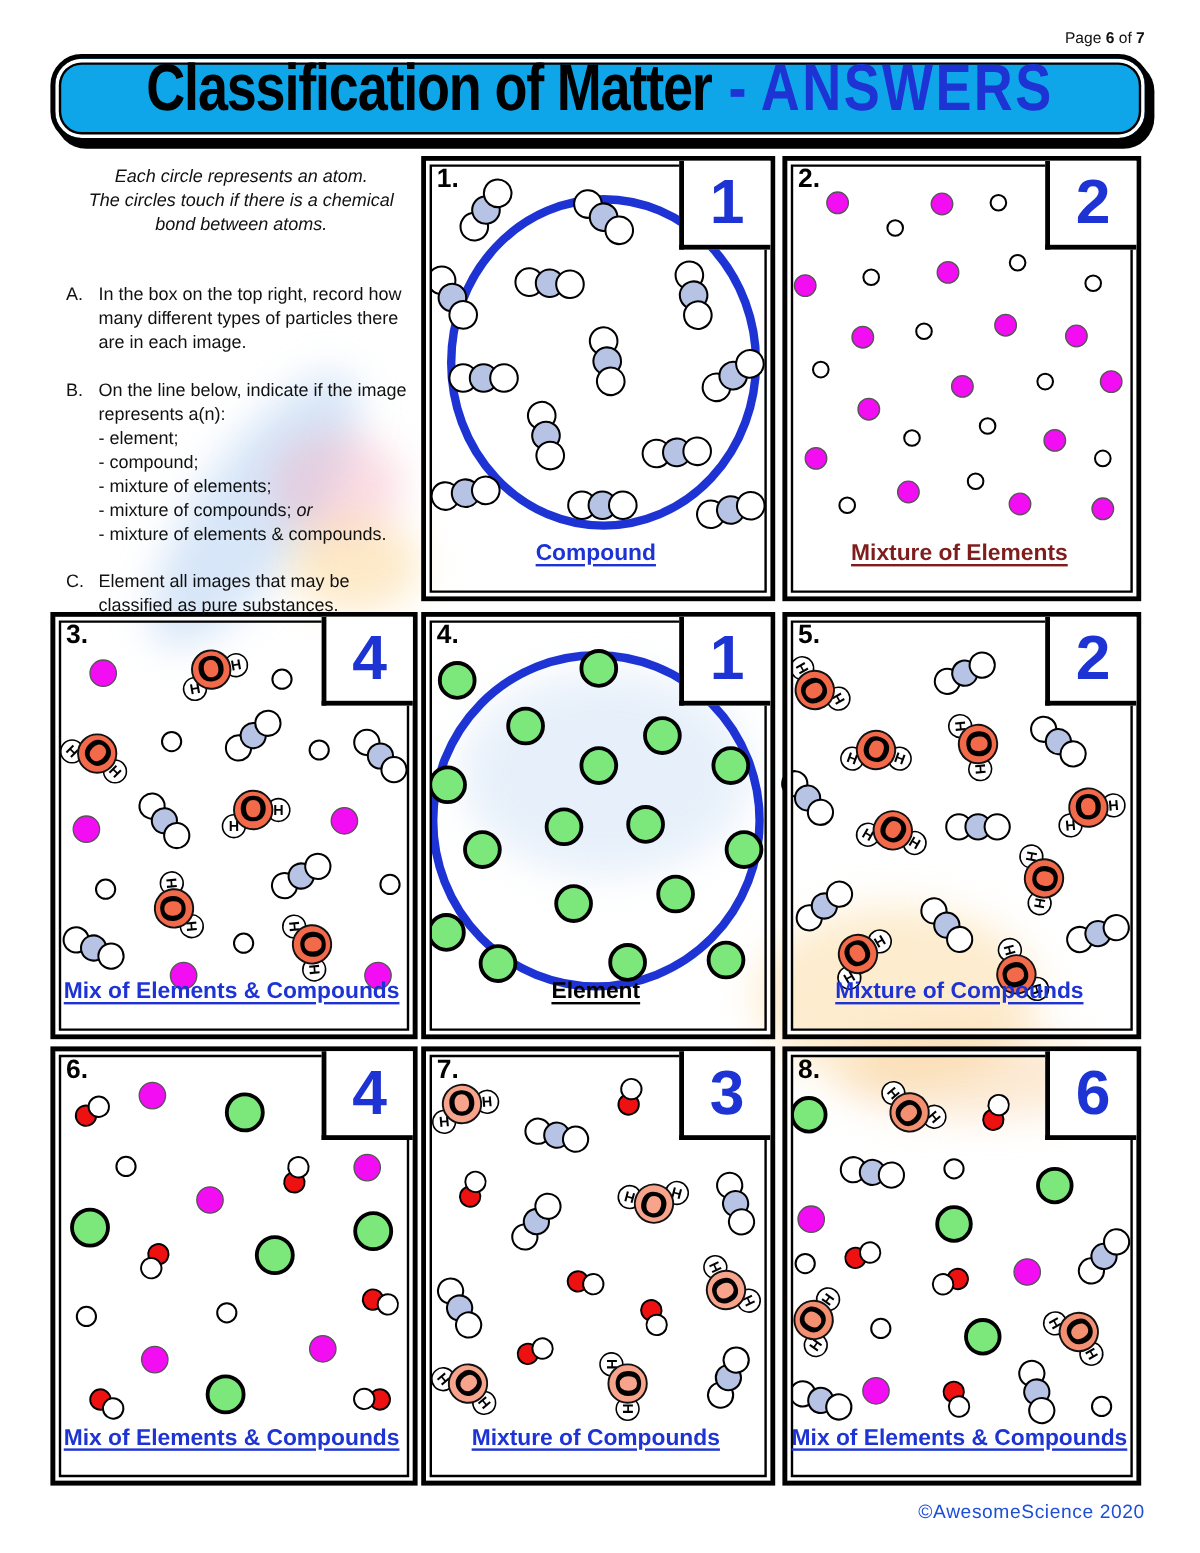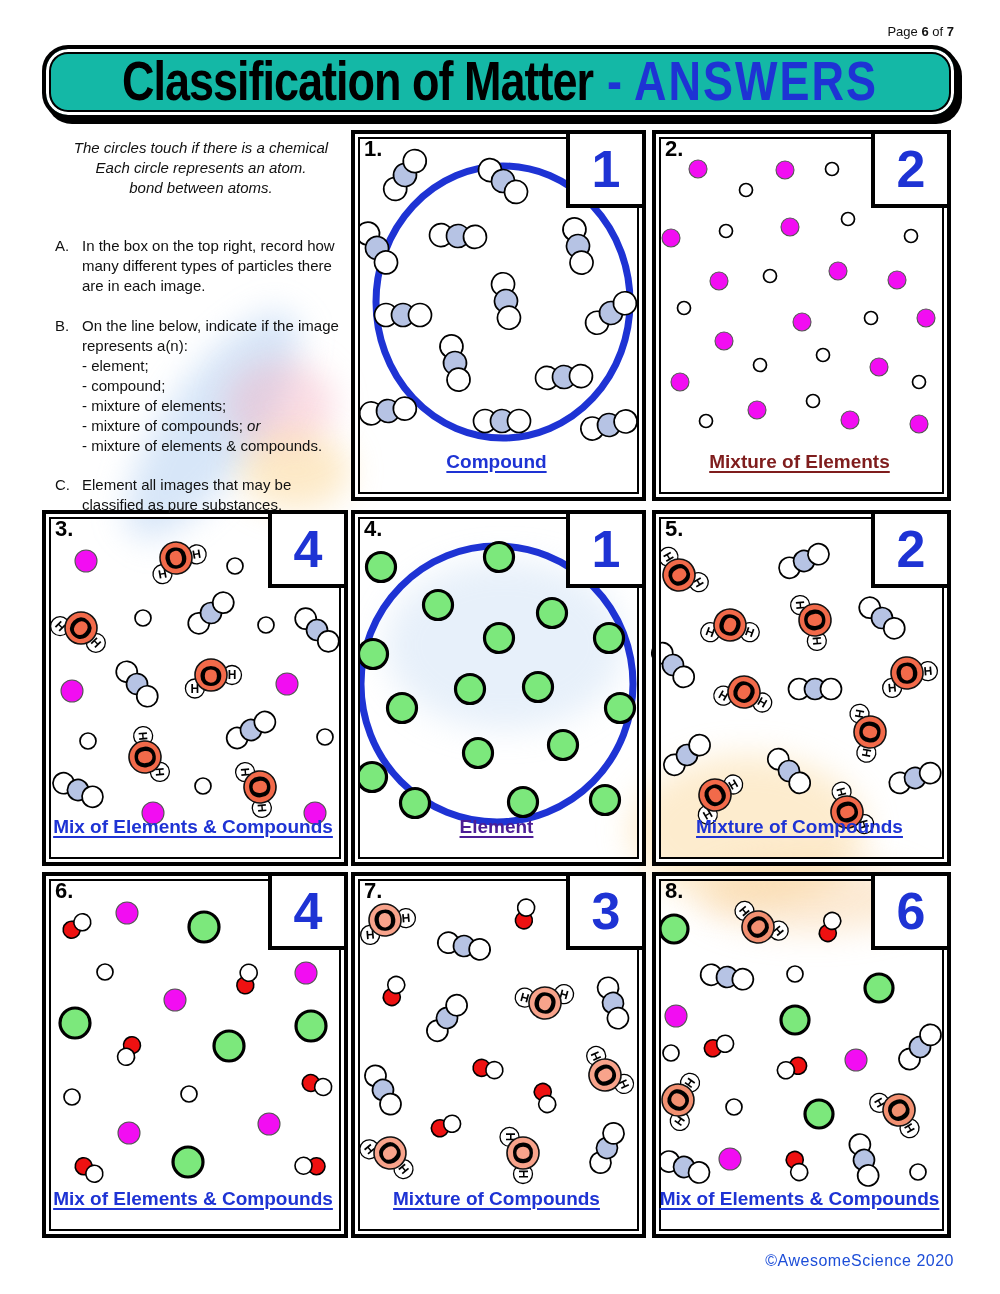--- a/index.html
+++ b/index.html
@@ -1,24 +1,24 @@
 <!DOCTYPE html>
 <html><head>
 <meta charset="utf-8">
 <style>
   html,body{margin:0;padding:0;background:#fff}
   .page{position:relative;width:1000px;height:1294px;background:#fff;overflow:hidden;
         font-family:"Liberation Sans",sans-serif;color:#111}
   .wm{position:absolute;border-radius:50%;filter:blur(16px);z-index:1;pointer-events:none}
   .pageno{position:absolute;top:24px;right:46px;font-size:13px;color:#111;z-index:4}
   .pageno b{font-weight:bold}
-  .titlebox{position:absolute;left:42px;top:45px;width:916px;height:74px;background:#14b8a6;
+  .titlebox{position:absolute;left:42px;top:45px;width:916px;height:74px;background:#0ea5e9;
         border:4px solid #000;border-radius:26px;z-index:4;
         box-shadow:4px 5px 0 #000, inset 0 0 0 3px #fff, inset 0 0 0 5px #000;
-        display:flex;align-items:center;justify-content:center;box-sizing:border-box}
+        display:flex;justify-content:center;box-sizing:border-box}
   .t-wrap{transform:scaleY(1.22);display:flex;align-items:baseline}
   .t-main{font-weight:bold;font-size:45px;letter-spacing:-1px;color:#000;white-space:pre}
   .t-dash{font-weight:bold;font-size:45px;margin:0 12px 0 14px}
   .t-ans{font-weight:bold;font-size:45px;letter-spacing:2px}
   .instr{position:absolute;left:55px;top:138px;width:292px;font-size:15px;line-height:1.34;z-index:4}
   .intro-line{font-style:italic;text-align:center}
   .intro-gap{height:19px}
   .item{display:flex;margin-top:19px}
   .item .lt{width:27px;flex:none}
   .item .tx{flex:1}
@@ -57,22 +57,22 @@
 
   <div class="titlebox">
     <div class="t-wrap">
       <span class="t-main">Classification of Matter</span>
       <span class="t-dash" id="title-dash" style="color: rgb(30, 51, 212);">-</span>
       <span class="t-ans" id="title-ans" style="color: rgb(30, 51, 212);">ANSWERS</span>
     </div>
   </div>
 
   <div class="instr" id="instr">
+      <div class="intro-line">Each circle represents an atom.</div>
       <div class="intro-line">The circles touch if there is a chemical</div>
-      <div class="intro-line">Each circle represents an atom.</div>
       <div class="intro-line">bond between atoms.</div>
       <div class="intro-gap"></div>
       <div class="item">
         <div class="lt">A.</div>
         <div class="tx">
           <div class="lead">In the box on the top right, record how many different types of particles there are in each image.</div>
         </div>
       </div>
       <div class="item">
         <div class="lt">B.</div>
@@ -596,21 +596,21 @@
         <div class="asq">
           <span style="color: rgb(30, 51, 212);">4</span>
         </div>
         <div class="qlabel" style="color: rgb(30, 51, 212);">Mix of Elements &amp; Compounds</div>
       </div>
       <div class="qbox" style="left: 351px; top: 510px; width: 295px; height: 356px;">
         <span class="qnum">4.</span>
         <div class="asq">
           <span style="color: rgb(30, 51, 212);">1</span>
         </div>
-        <div class="qlabel" style="color: #4c1d95;">Element</div>
+        <div class="qlabel" style="color: #000000;">Element</div>
       </div>
       <div class="qbox" style="left: 652px; top: 510px; width: 299px; height: 356px;">
         <span class="qnum">5.</span>
         <div class="asq">
           <span style="color: rgb(30, 51, 212);">2</span>
         </div>
         <div class="qlabel" style="color: rgb(30, 51, 212);">Mixture of Compounds</div>
       </div>
       <div class="qbox" style="left: 42px; top: 872px; width: 306px; height: 366px;">
         <span class="qnum">6.</span>

